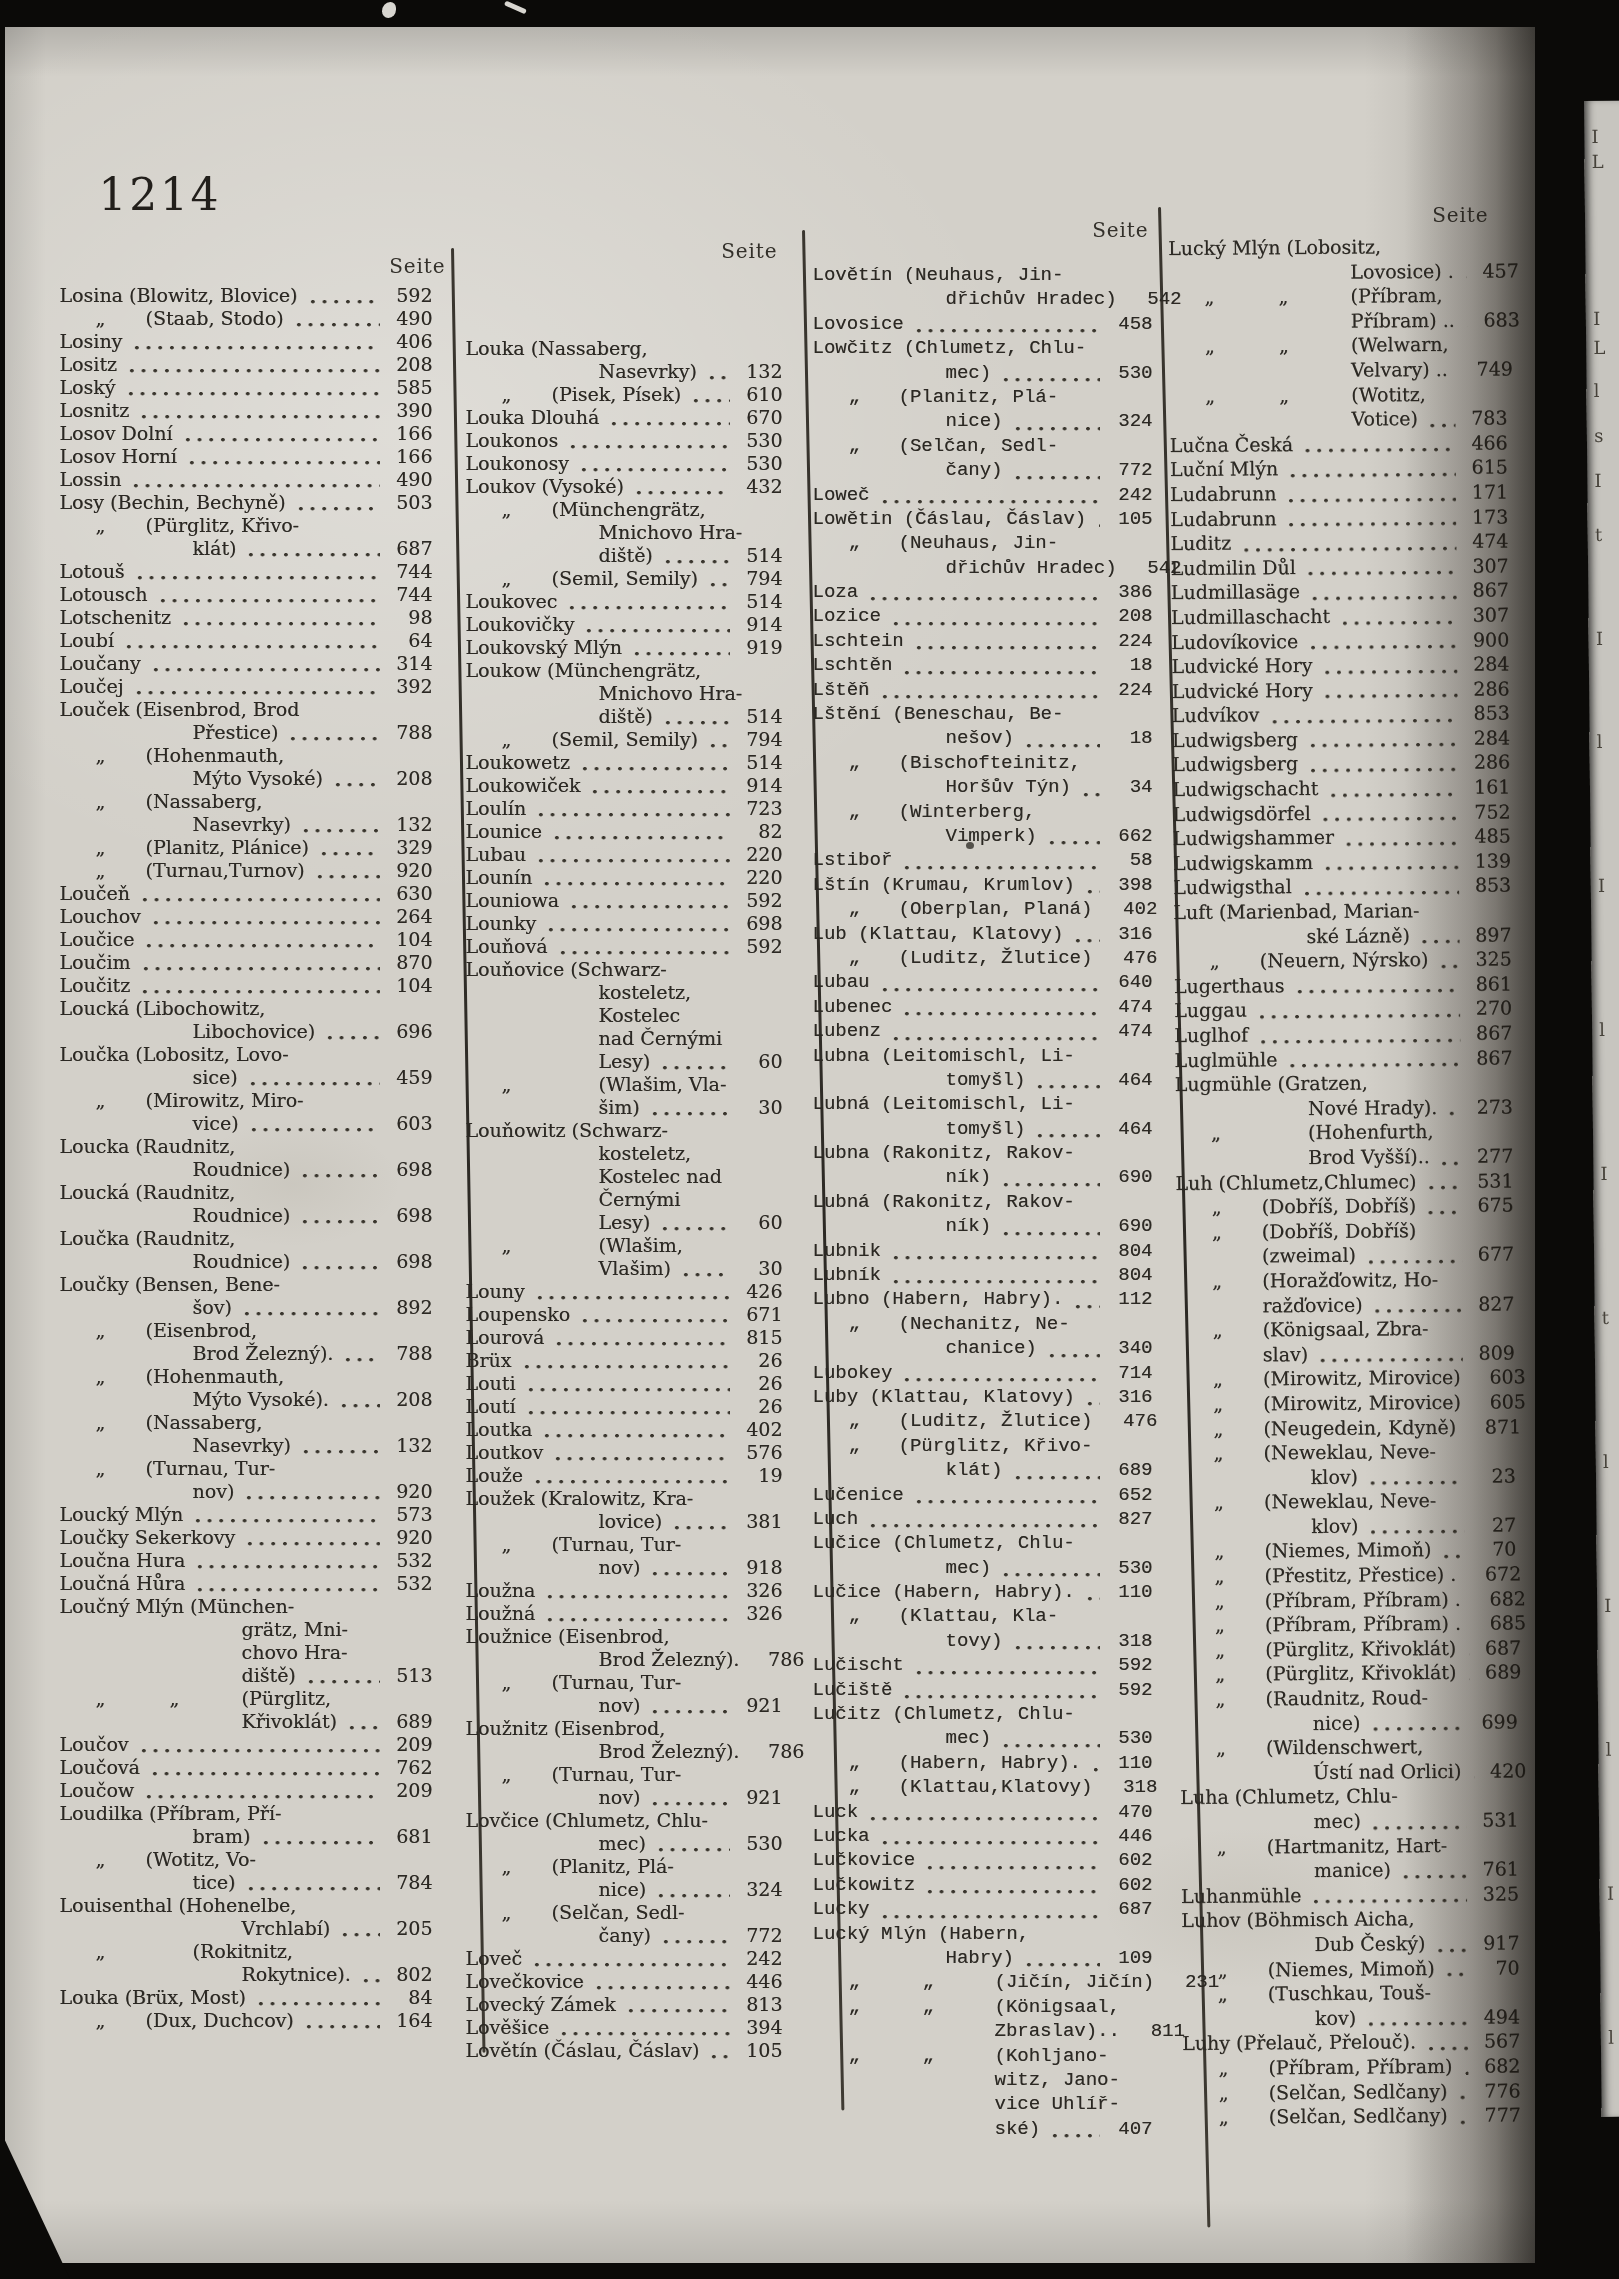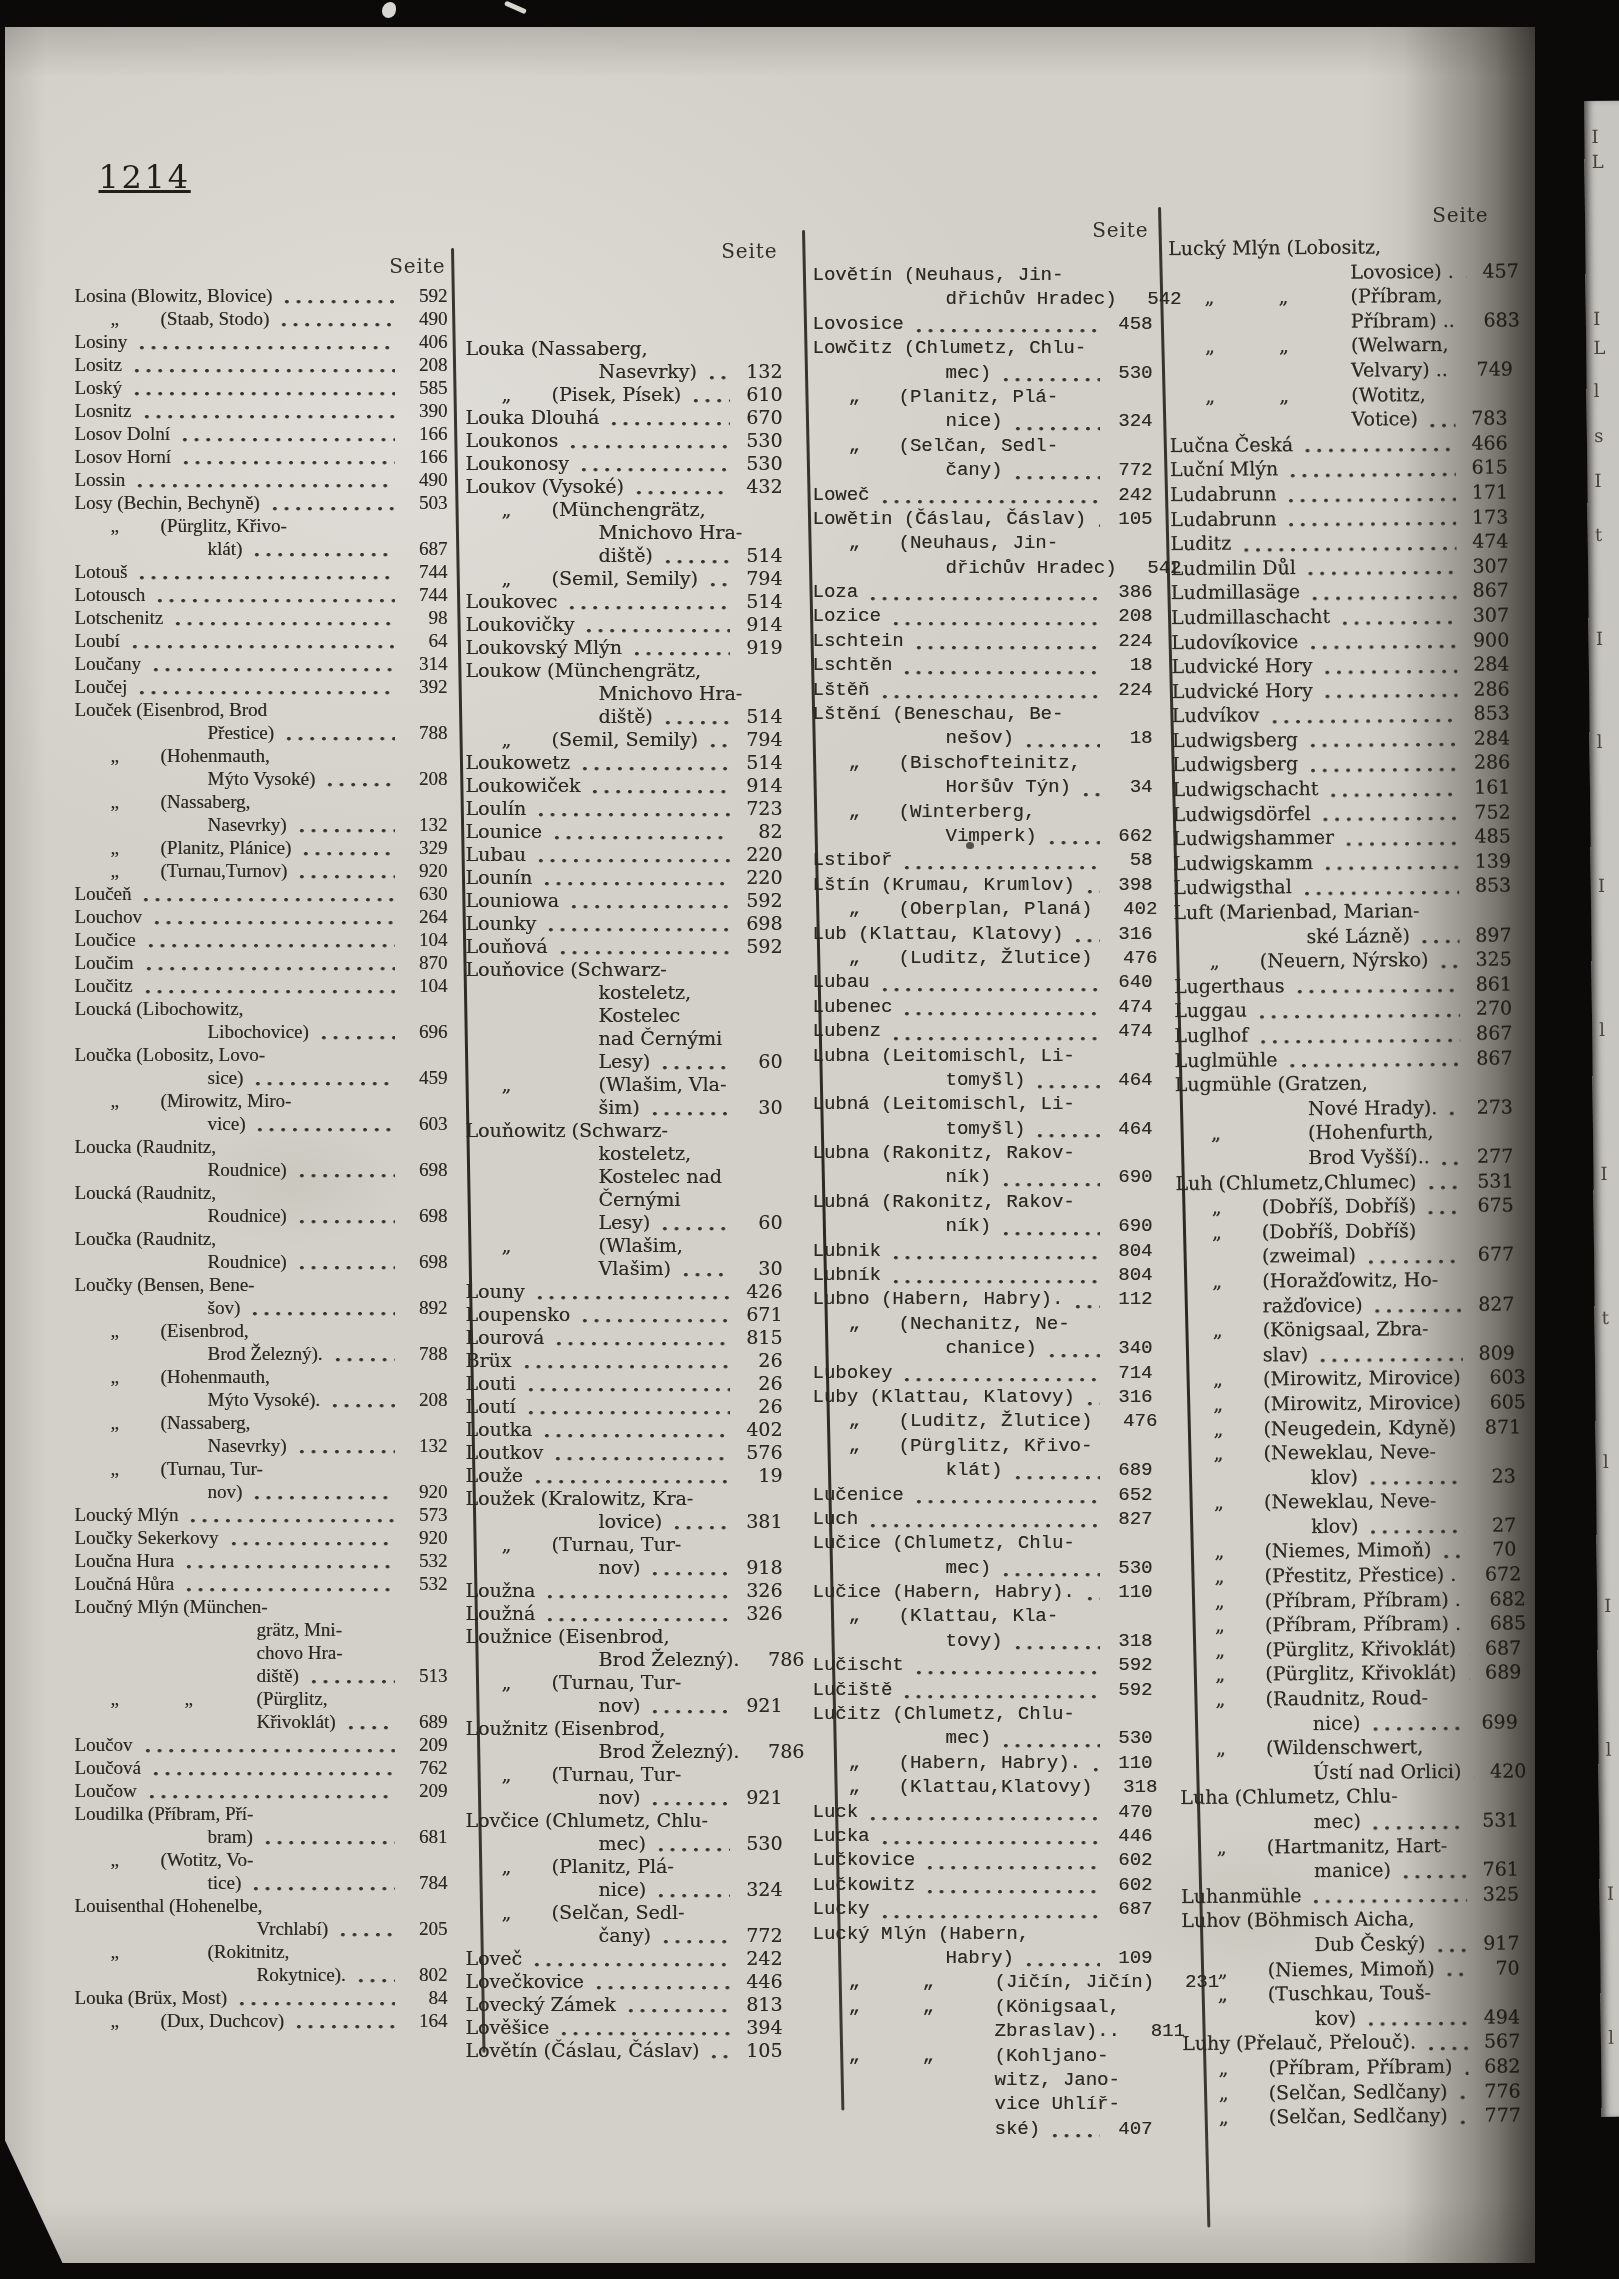--- a/index.html
+++ b/index.html
@@ -14,36 +14,36 @@
       linear-gradient(to bottom, rgba(0,0,0,.14) 0, rgba(0,0,0,0) 50px),
       linear-gradient(to top, rgba(0,0,0,.12) 0, rgba(0,0,0,0) 63px),
       radial-gradient(900px 675px at 26% 18%, rgba(255,255,253,.28), rgba(0,0,0,0) 70%),
       radial-gradient(108px 63px at 288px 1157px, rgba(95,85,60,.07), rgba(0,0,0,0)),
       radial-gradient(144px 81px at 1242px 1881px, rgba(95,85,60,.08), rgba(0,0,0,0)),
       #d3d0c9;
     color:#2b2823;
   }
 
   
-  .folio{position:absolute;left:94px;top:131px;font-size:32px;letter-spacing:2.7px;color:#221f1b;text-decoration:underline;}
+  .folio{position:absolute;left:94px;top:142px;font-size:44px;letter-spacing:2.7px;color:#221f1b;}
   .seite{position:absolute;width:99px;text-align:right;font-size:20px;color:#33302a;letter-spacing:0.9px;}
   #seite0{left:342px;top:227px;}
   #seite1{left:674px;top:212px;}
   #seite2{left:1045px;top:191px;}
   #seite3{left:1385px;top:176px;}
 
   
   .vrule{position:absolute;width:2.7px;background:linear-gradient(to bottom,#3a362f,#2c2924 55%,#3f3b33);transform-origin:top center;border-radius:1.8px;}
   #rule0{left:446px;top:221px;height:1805px;transform:rotate(-1.0deg);}
   #rule1{left:797px;top:203px;height:1881px;transform:rotate(-1.2deg);}
   #rule2{left:1153px;top:180px;height:2021px;transform:rotate(-1.4deg);}
 
   
   .col{position:absolute;font-size:19px;}
-  #col0{left:70px; top:257px;width:373px;font-family:Liberation Serif, serif;}
+  #col0{left:55px; top:257px;width:373px;}
   #col1{left:461px;top:310px;width:317px;}
   #col2{left:808px;top:236px;width:340px;font-family:Liberation Mono, monospace;}
   #col3{left:1163px;top:209px;width:338px;transform:rotate(-0.45deg);transform-origin:top left;}
   #col0 .row,#col1 .row{height:23px;line-height:23px;}
   #col2 .row{height:24.4px;line-height:24.4px;}
   #col3 .row{height:24.6px;line-height:24.6px;}
 
   .row{position:relative;display:flex;align-items:baseline;}
   .t{white-space:nowrap;flex:0 0 auto;text-shadow:0.3px 0.3px 0.5px rgba(40,36,28,.5);}
   .i0{margin-left:0;}

